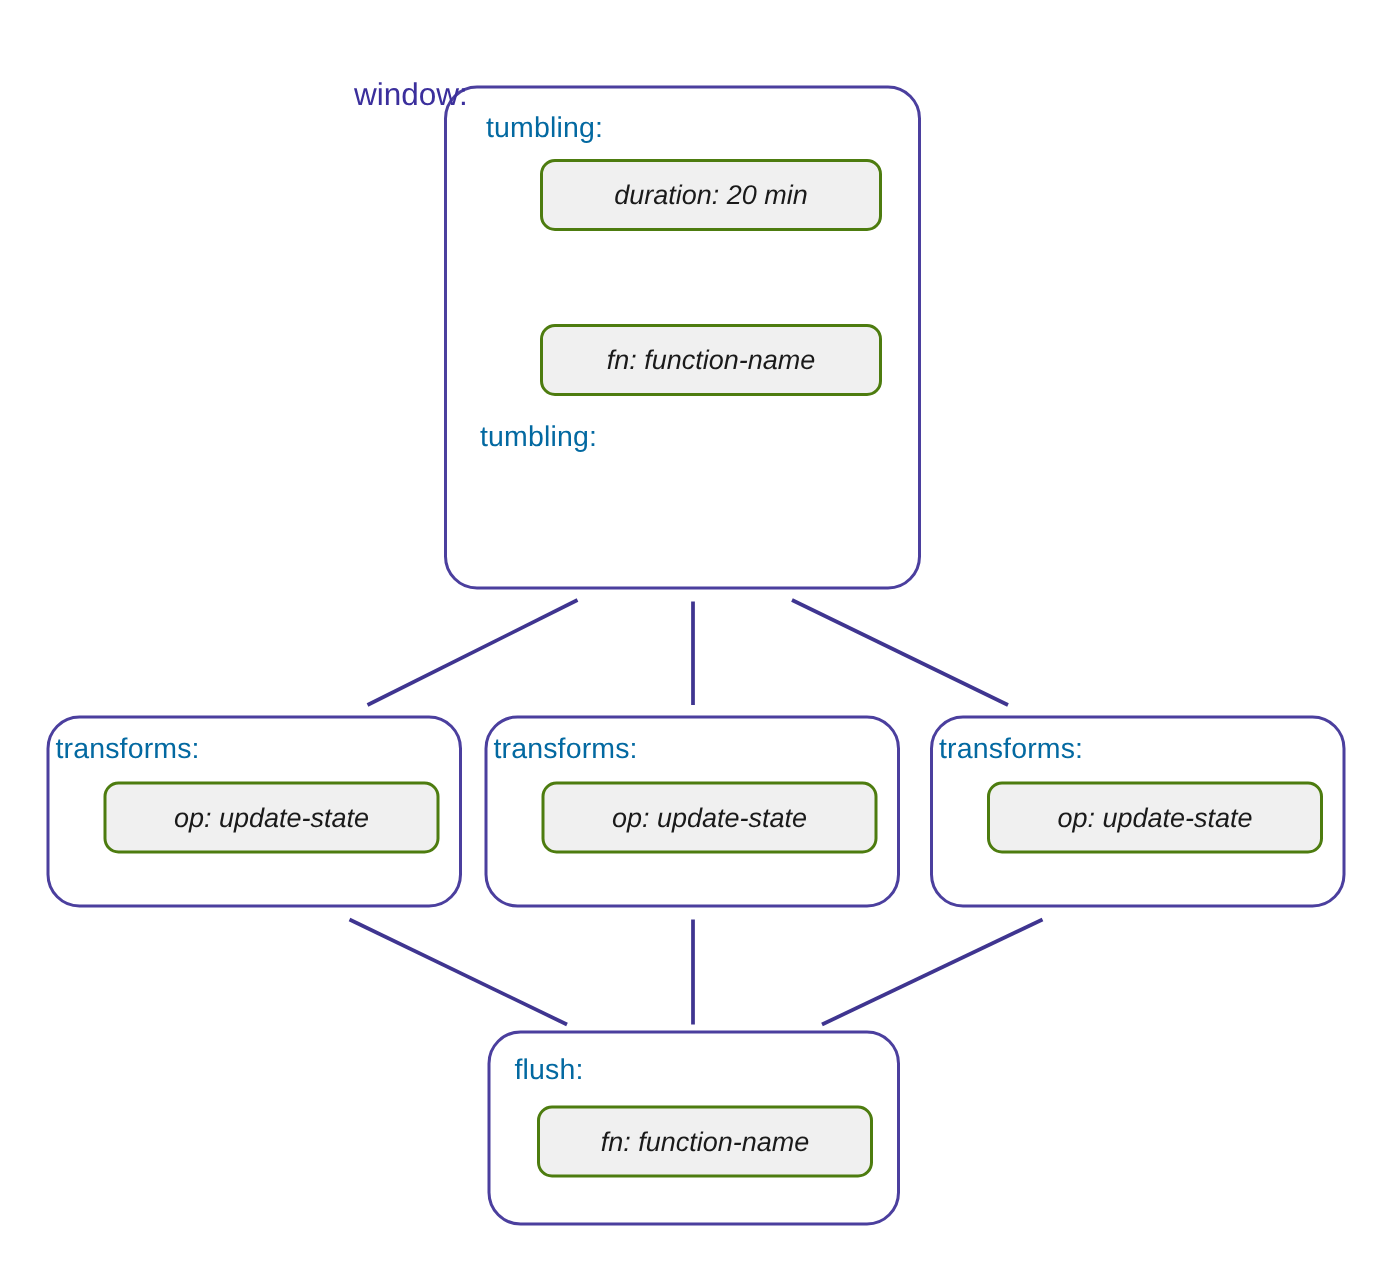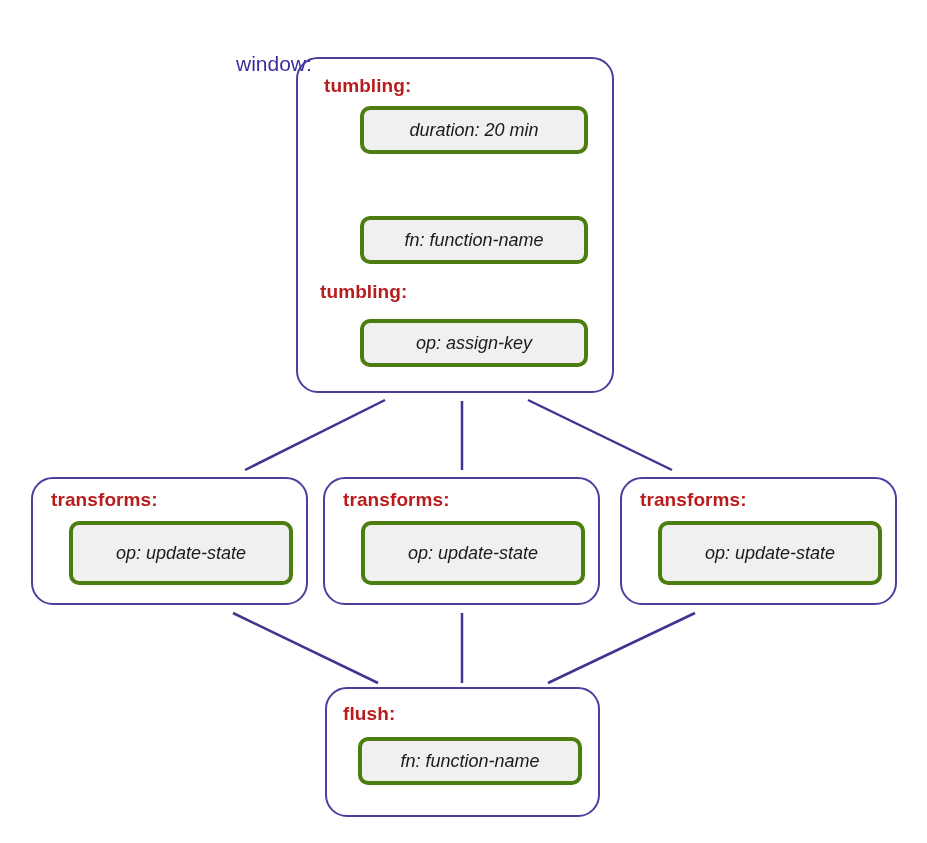--- a/index.html
+++ b/index.html
@@ -35,42 +35,42 @@
     position: absolute;
     z-index: 2;
     box-sizing: border-box;
     background: #ffffff;
     border: 2px solid #4b3f9e;
     border-radius: 22px;
   }
 
   .node-label {
     position: absolute;
-    color: #b91c1c;
+    color: #0369a1;
     font-size: 19px;
-    font-weight: 700;
+    font-weight: 400;
     letter-spacing: 0.1px;
     white-space: nowrap;
   }
 
   .root-label {
     position: absolute;
     z-index: 3;
     color: #3b2f9c;
     font-size: 21px;
     font-weight: 400;
     white-space: nowrap;
     margin-top: 32px;
   }
 
   .field {
     position: absolute;
     box-sizing: border-box;
     background: #f0f0f0;
-    border: 4px solid #4d7c0f;
+    border: 2px solid #4d7c0f;
     border-radius: 10px;
     display: flex;
     align-items: center;
     justify-content: center;
     z-index: 3;
   }
 
   .field-text {
     color: #1a1a1a;
     font-size: 18px;
@@ -99,26 +99,26 @@
   
   .transform-node {
     top: 477px;
     width: 277px;
     height: 128px;
   }
   #node-transform-0 { left: 31px; }
   #node-transform-1 { left: 323px; }
   #node-transform-2 { left: 620px; }
 
-  .transform-node .node-label { left: 18px; top: 10px; }
+  .transform-node .node-label { left: 4px; top: 10px; }
   .transform-node .field {
     left: 36px;
     top: 42px;
     width: 224px;
-    height: 64px;
+    height: 48px;
   }
 
   
   #node-flush {
     left: 325px;
     top: 687px;
     width: 275px;
     height: 130px;
   }
   #node-flush .node-label { left: 16px; top: 14px; }
@@ -156,23 +156,20 @@
     <div class="node-label" id="label-tumbling">tumbling:</div>
     <div class="field" id="field-tumbling">
       <span class="field-text">duration: 20 min</span>
     </div>
 
     <div class="field" id="field-assign">
       <span class="field-text">fn: function-name</span>
     </div>
 
     <div class="node-label" id="label-partition">tumbling:</div>
-    <div class="field" id="field-partition">
-      <span class="field-text">op: assign-key</span>
-    </div>
   </div>
 
   <div class="node transform-node" id="node-transform-0">
     <div class="node-label">transforms:</div>
     <div class="field">
       <span class="field-text">op: update-state</span>
     </div>
   </div>
 
   <div class="node transform-node" id="node-transform-1">

